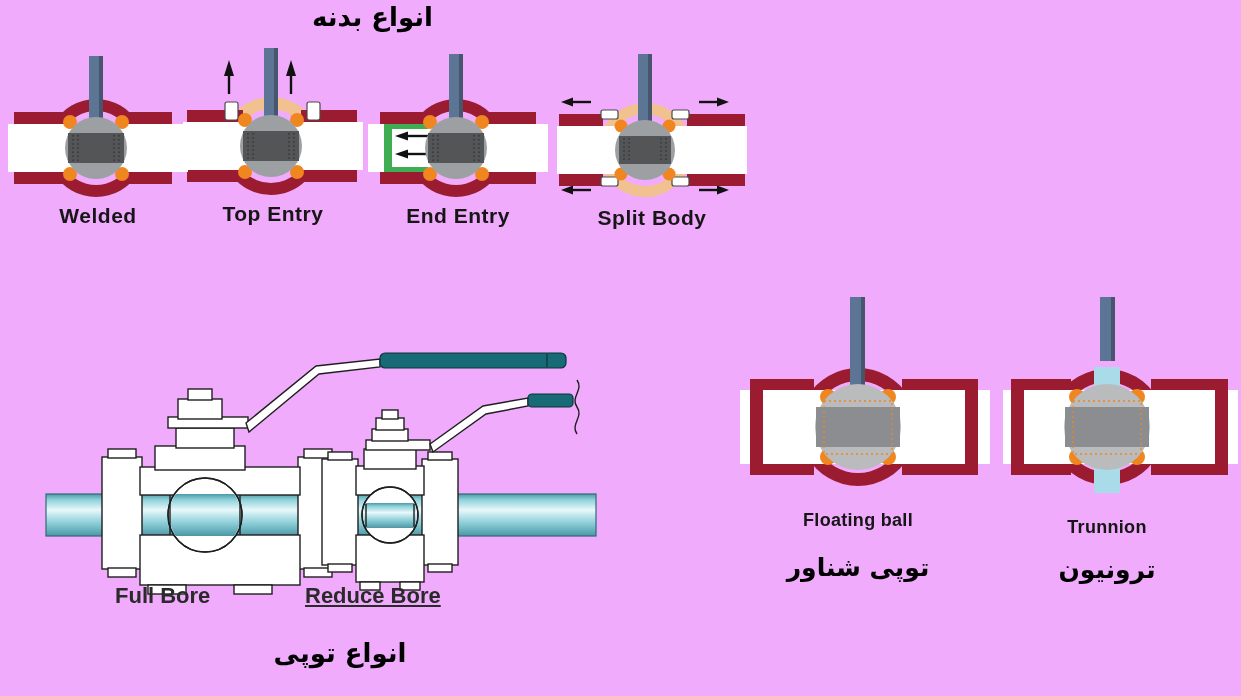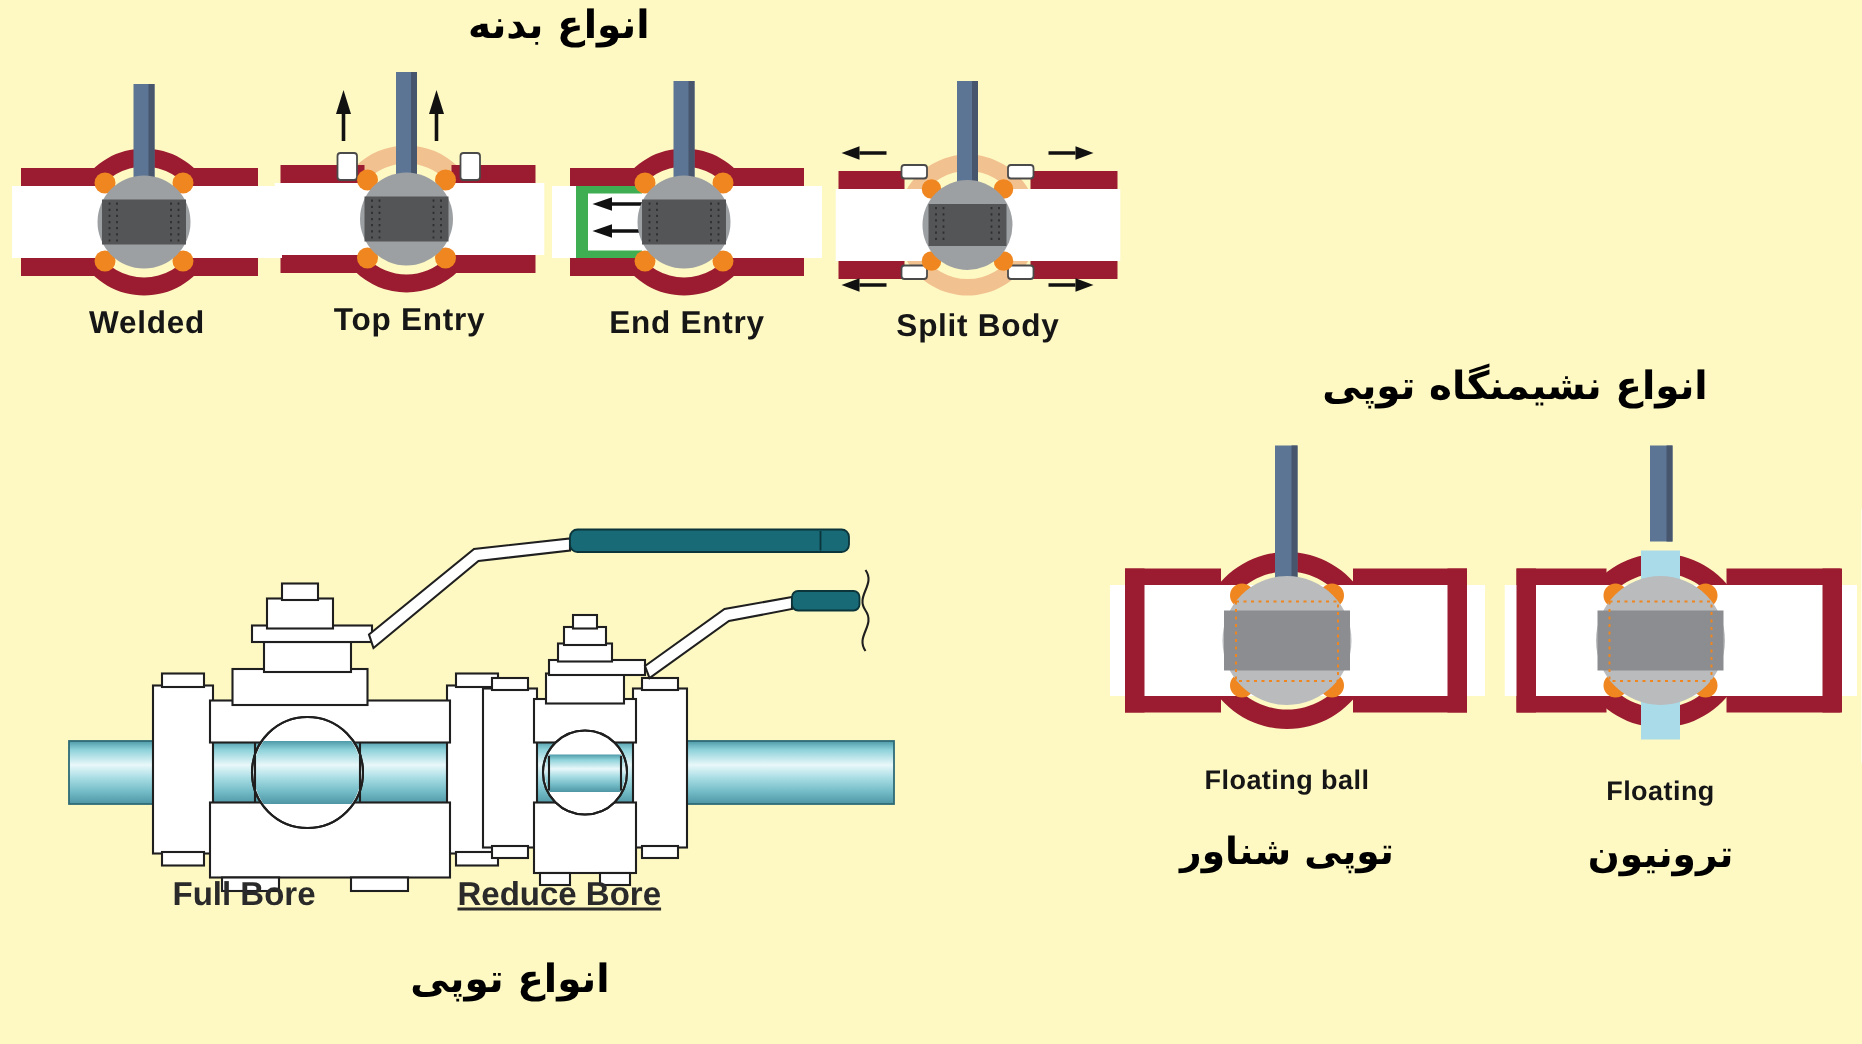--- a/index.html
+++ b/index.html
@@ -2,21 +2,21 @@
 <html style="--c-red: #9b1c31; --c-orange: #f0861f; --c-tan: #f2c190; --c-green: #3fae53; --c-ball: #9da0a3; --c-ball-dark: #545557; --c-ball-light: #b9bbbd; --c-band: #8b8d90; --c-stem: #5d7594; --c-stem-dark: #47556d; --c-grip: #176a76; --c-trunnion-blue: #aadbe8; --c-pipe-teal: #7ec6d0; --c-text: #161616;"><head>
 <meta charset="utf-8">
 <style>
   :root{
     --c-red:#9b1c31; --c-orange:#f0861f; --c-tan:#f2c190; --c-green:#3fae53;
     --c-ball:#9da0a3; --c-ball-dark:#545557; --c-ball-light:#b9bbbd; --c-band:#8b8d90;
     --c-stem:#5d7594; --c-stem-dark:#47556d; --c-grip:#176a76; --c-trunnion-blue:#aadbe8;
     --c-text:#161616;
   }
   html,body{margin:0;padding:0;background:#fff;}
-  .canvas{position:relative;width:1241px;height:696px;background:#fef9c3;overflow:hidden;
+  .canvas{position:relative;width:1241px;height:696px;background:#f0abfc;overflow:hidden;
           font-family:"Liberation Sans",sans-serif;}
   .fig{position:absolute;text-align:center;}
   .fig svg{display:block;margin:0 auto;}
   .en-label{font-weight:bold;font-size:21px;letter-spacing:.5px;color:var(--c-text);margin-top:4px;}
   .seat-en{position:absolute;font-weight:bold;font-size:18px;letter-spacing:.3px;color:var(--c-text);text-align:center;}
   .fa{font-family:"DejaVu Sans",sans-serif;font-weight:bold;color:#000;direction:rtl;}
   .fa-title{position:absolute;font-size:26px;text-align:center;}
   .fa-label{position:absolute;font-size:25px;text-align:center;}
   .bore-label{position:absolute;font-weight:bold;font-size:22px;color:#2a2a2a;text-align:left;
               font-family:"Liberation Sans",sans-serif;}
@@ -200,21 +200,20 @@
       <g class="dots">
         <line x1="67" y1="88" x2="67" y2="112"></line>
           <line x1="72" y1="88" x2="72" y2="112"></line>
         <line x1="104" y1="88" x2="104" y2="112"></line>
           <line x1="109" y1="88" x2="109" y2="112"></line>
       </g>
     </svg>
     <div class="en-label">Split Body</div>
   </div>
 
-  <div class="fa-title fa" style="left:850px;top:243px;width:320px;">انواع نشیمنگاه توپی</div>
 
   <div class="fig" style="left:740px;top:295px;width:250px;height:300px;">
     <svg width="250" height="215" viewBox="0 0 250 215">
       <path class="f-red" fill-rule="evenodd" d="M118,73 a59,59 0 1 0 0.1,0 Z m0.1,13 a46,46 0 1 1 -0.1,0 Z"></path>
       <rect x="0" y="95" width="250" height="74" fill="#fff"></rect>
       <g>
         <rect class="f-red" x="10" y="84" width="64" height="11"></rect>
         <rect class="f-red" x="10" y="169" width="64" height="11"></rect>
         <rect class="f-red" x="162" y="84" width="76" height="11"></rect>
         <rect class="f-red" x="162" y="169" width="76" height="11"></rect>
@@ -262,21 +261,21 @@
           <circle class="f-orange" cx="134" cy="162" r="8"></circle>
       </g>
       <g>
         <rect class="f-stem" x="97" y="2" width="15" height="64"></rect>
           <rect class="f-stemd" x="108" y="2" width="4" height="64"></rect>
       </g>
       <circle class="f-ballL" cx="104" cy="132" r="43"></circle>
       <rect class="f-band" x="62" y="112" width="84" height="40"></rect>
       <rect class="dots-o" x="70" y="106" width="68" height="53"></rect>
     </svg>
-    <div class="seat-en" style="left:0;top:222px;width:208px;">Floating</div>
+    <div class="seat-en" style="left:0;top:222px;width:208px;">Trunnion</div>
     <div class="fa-label fa" style="left:0;top:260px;width:208px;">ترونیون</div>
   </div>
 
   <svg style="position:absolute;left:20px;top:333px;" width="580" height="268" viewBox="0 0 580 268">
     <defs>
       <linearGradient id="pg" x1="0" y1="0" x2="0" y2="1">
         <stop offset="0" stop-color="#4e9aa8"></stop>
         <stop offset="0.14" stop-color="#8ed2da"></stop>
         <stop offset="0.38" stop-color="#e9f8fa"></stop>
         <stop offset="0.58" stop-color="#aadee5"></stop>

